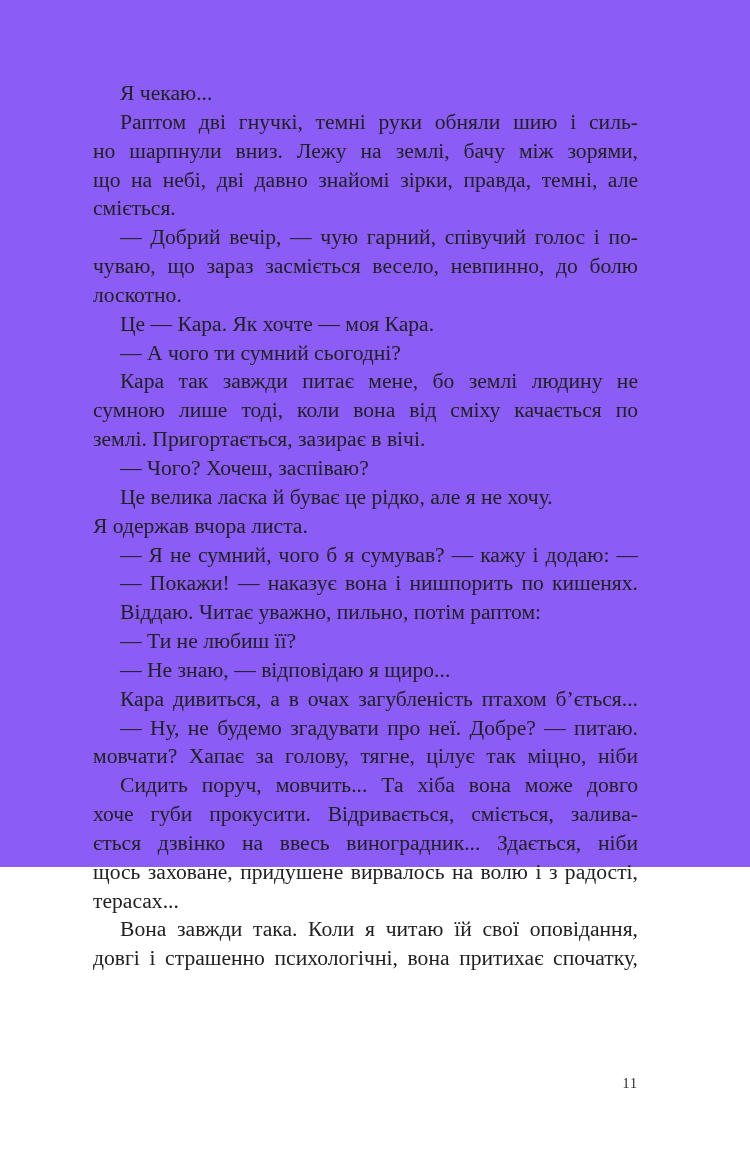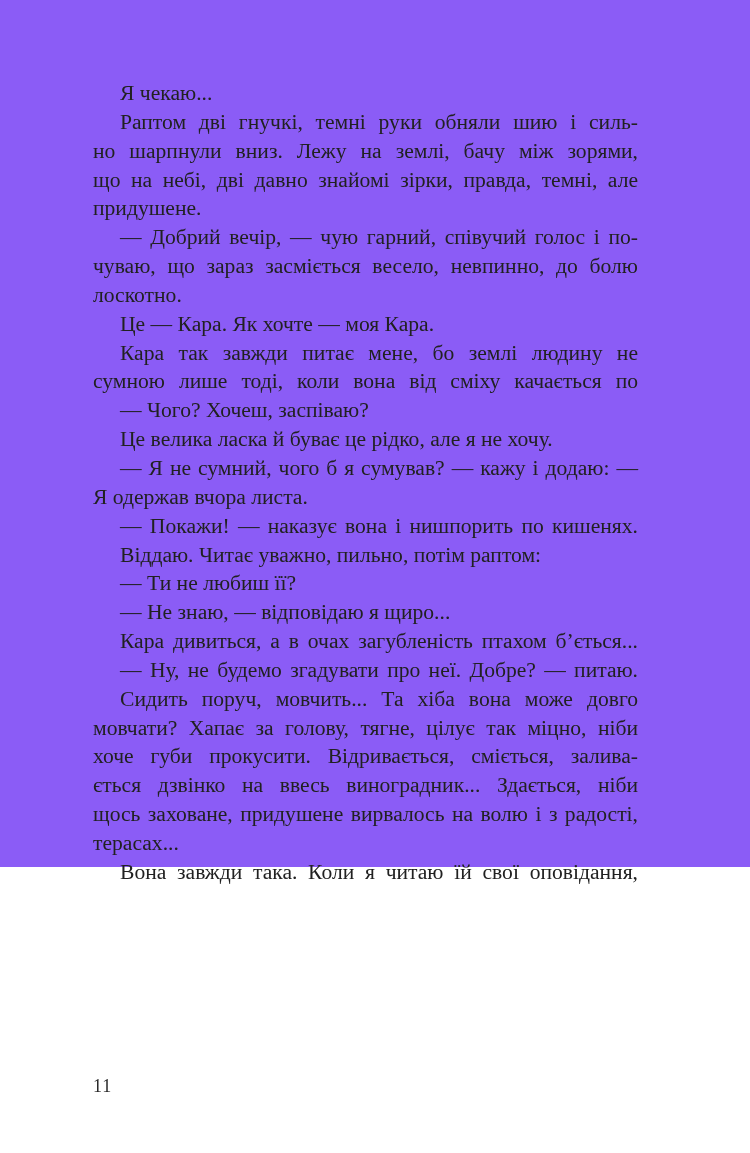--- a/index.html
+++ b/index.html
@@ -41,55 +41,58 @@
   }
   
   .ln.in {
     padding-left: 27px;
   }
   .page-number {
     position: absolute;
     left: 93px;
     top: 1076px;
     width: 545px;
-    text-align: left;
-    font-size: 18px;
+    text-align: right;
+    font-size: 14px;
     letter-spacing: 1px;
     color: #2a2a2a;
     font-family: "Liberation Serif", "DejaVu Serif", serif;
   }
 </style>
 </head>
 <body>
 
 <div class="page">
   <div class="text-block" id="text-block">
       <div class="ln in">Я чекаю...</div>
       <div class="ln j in">Раптом дві гнучкі, темні руки обняли шию і силь-</div>
       <div class="ln j">но шарпнули вниз. Лежу на землі, бачу між зорями,</div>
       <div class="ln j">що на небі, дві давно знайомі зірки, правда, темні, але</div>
-      <div class="ln">придушене.</div>
+      <div class="ln">сміється.</div>
       <div class="ln j in">— Добрий вечір, — чую гарний, співучий голос і по-</div>
       <div class="ln j">чуваю, що зараз засміється весело, невпинно, до болю</div>
       <div class="ln">лоскотно.</div>
       <div class="ln in">Це — Кара. Як хочте — моя Кара.</div>
+      <div class="ln in">— А чого ти сумний сьогодні?</div>
       <div class="ln j in">Кара так завжди питає мене, бо землі людину не</div>
       <div class="ln j">сумною лише тоді, коли вона від сміху качається по</div>
+      <div class="ln">землі. Пригортається, зазирає в вічі.</div>
       <div class="ln in">— Чого? Хочеш, заспіваю?</div>
       <div class="ln in">Це велика ласка й буває це рідко, але я не хочу.</div>
+      <div class="ln">Я одержав вчора листа.</div>
       <div class="ln j in">— Я не сумний, чого б я сумував? — кажу і додаю: —</div>
-      <div class="ln">Я одержав вчора листа.</div>
       <div class="ln j in">— Покажи! — наказує вона і нишпорить по кишенях.</div>
       <div class="ln in">Віддаю. Читає уважно, пильно, потім раптом:</div>
       <div class="ln in">— Ти не любиш її?</div>
       <div class="ln in">— Не знаю, — відповідаю я щиро...</div>
       <div class="ln j in">Кара дивиться, а в очах загубленість птахом б’ється...</div>
       <div class="ln j in">— Ну, не будемо згадувати про неї. Добре? — питаю.</div>
+      <div class="ln j">мовчати? Хапає за голову, тягне, цілує так міцно, ніби</div>
       <div class="ln j in">Сидить поруч, мовчить... Та хіба вона може довго</div>
-      <div class="ln j">мовчати? Хапає за голову, тягне, цілує так міцно, ніби</div>
       <div class="ln j">хоче губи прокусити. Відривається, сміється, залива-</div>
       <div class="ln j">ється дзвінко на ввесь виноградник... Здається, ніби</div>
       <div class="ln j">щось заховане, придушене вирвалось на волю і з радості,</div>
       <div class="ln">терасах...</div>
       <div class="ln j in">Вона завжди така. Коли я читаю їй свої оповідання,</div>
+      <div class="ln j">довгі і страшенно психологічні, вона притихає спочатку,</div>
     </div>
   <div class="page-number">11</div>
 </div>
 
 </body></html>

